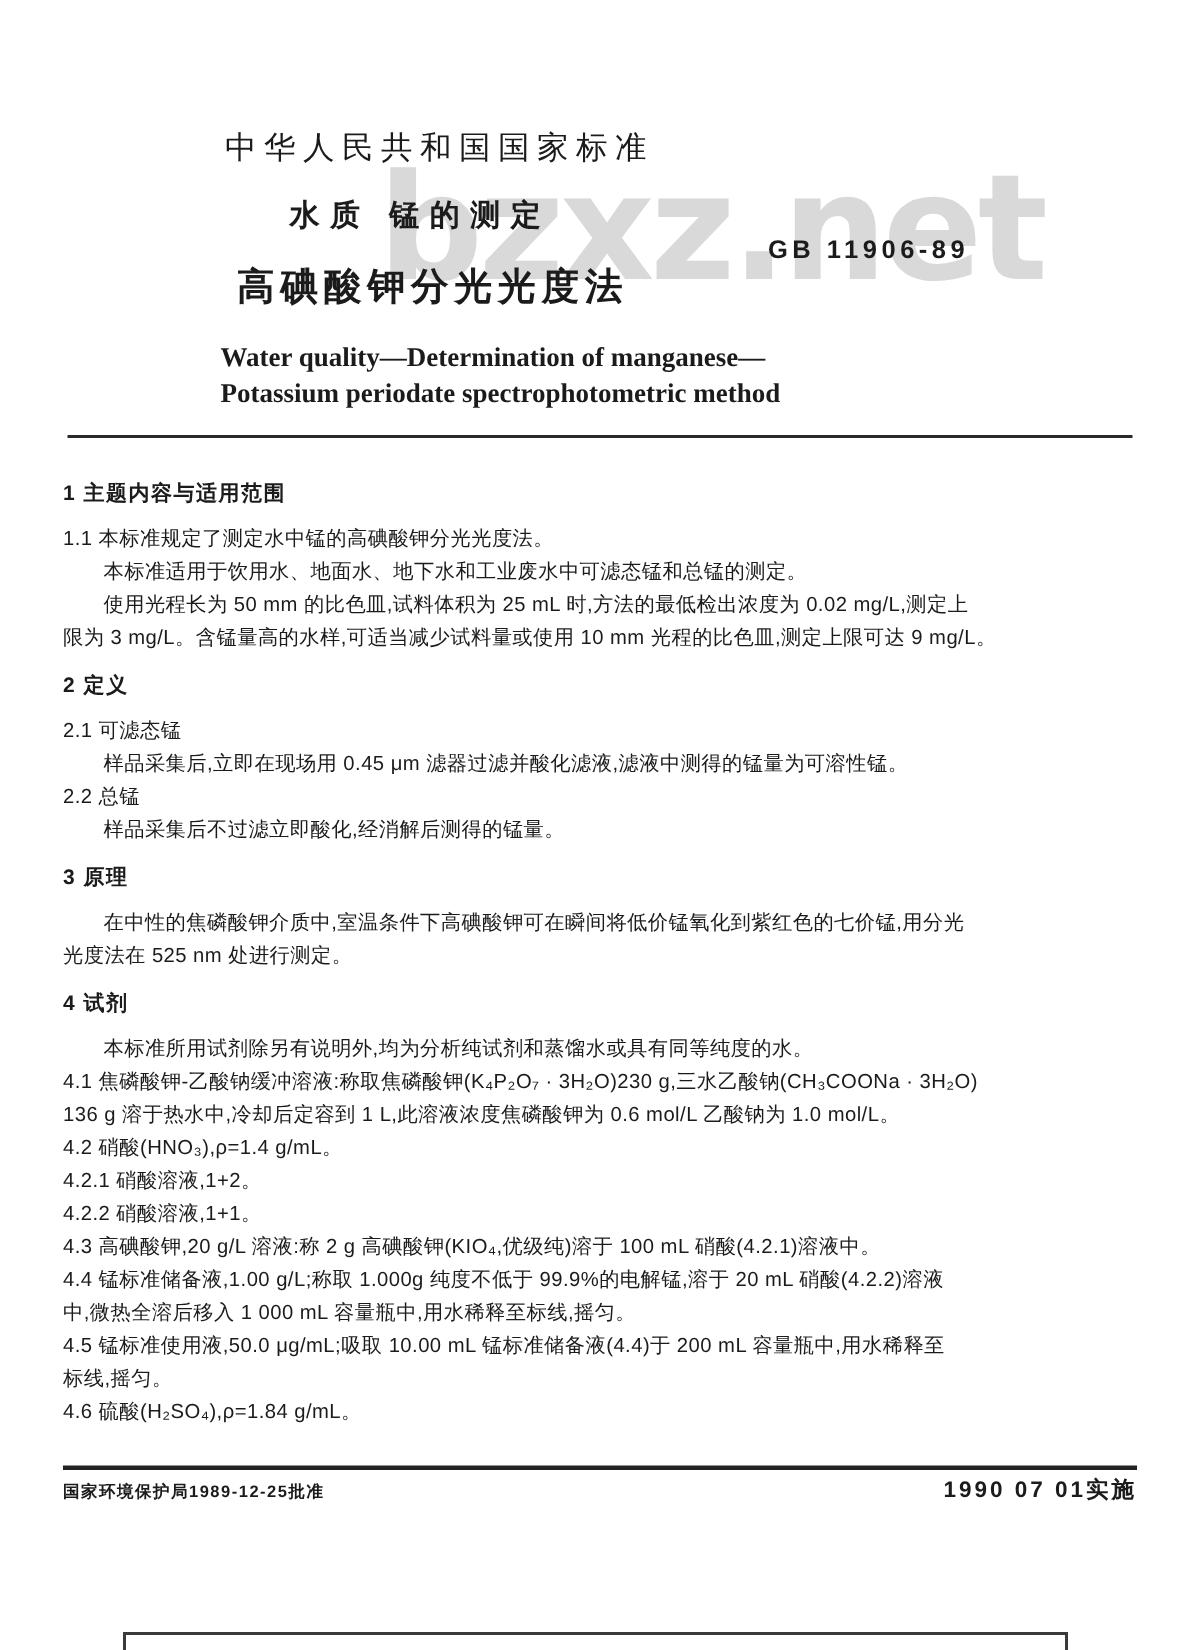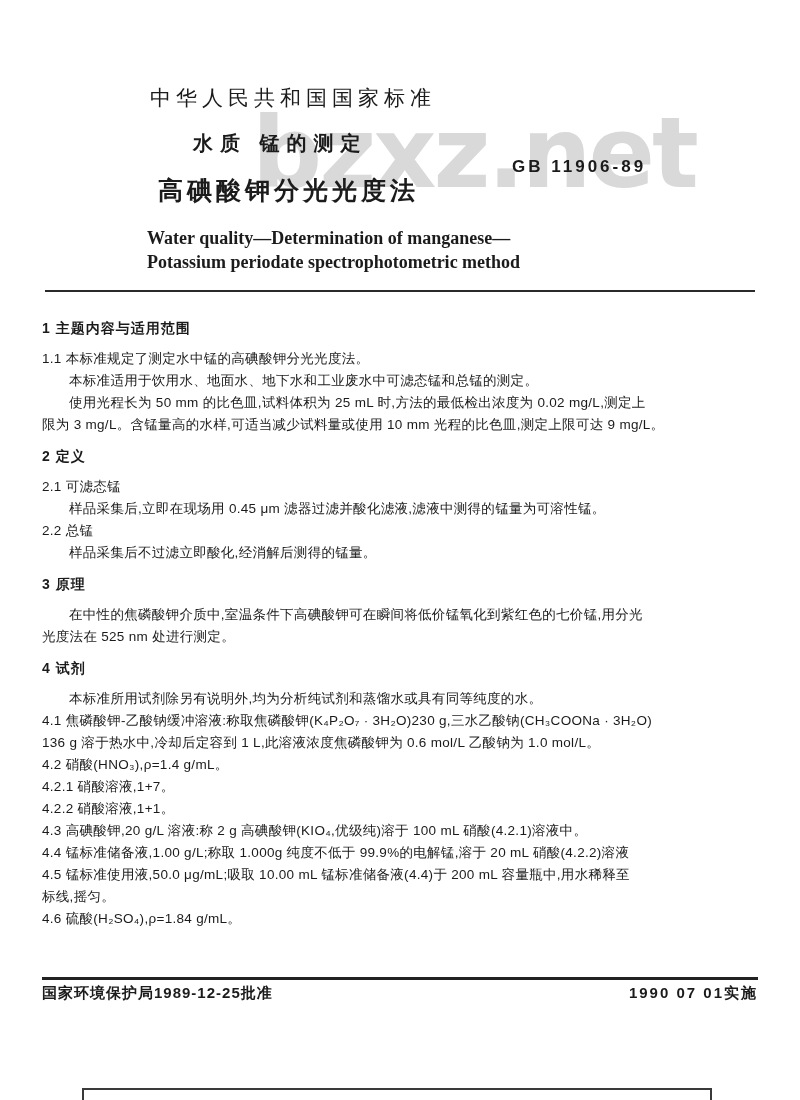--- a/index.html
+++ b/index.html
@@ -71,21 +71,21 @@
 
   
   .rule-bottom {
     position: absolute; left: 42px; top: 977px;
     width: 716px; height: 2.5px; background: #222;
   }
   .footer-row {
     position: absolute; left: 42px; top: 984px; width: 716px;
     display: flex; justify-content: space-between; align-items: baseline;
   }
-  .footer-approved { font-size: 15px; font-weight: bold; letter-spacing: 1px; }
+  .footer-approved { font-size: 11px; font-weight: bold; letter-spacing: 1px; }
   .footer-implemented { font-size: 15px; font-weight: bold; letter-spacing: 2px; }
 
   
   .bottom-box {
     position: absolute; left: 82px; top: 1088px;
     width: 626px; height: 40px;
     border: 2px solid #3a3a3a;
     background: transparent;
   }
 </style>
@@ -126,24 +126,25 @@
         <div class="line clause">2.2  总锰</div>
         <div class="line indent">样品采集后不过滤立即酸化,经消解后测得的锰量。</div>
         <div class="line heading">3  原理</div>
         <div class="line indent">在中性的焦磷酸钾介质中,室温条件下高碘酸钾可在瞬间将低价锰氧化到紫红色的七价锰,用分光</div>
         <div class="line flush">光度法在 525 nm 处进行测定。</div>
         <div class="line heading">4  试剂</div>
         <div class="line indent">本标准所用试剂除另有说明外,均为分析纯试剂和蒸馏水或具有同等纯度的水。</div>
         <div class="line clause">4.1  焦磷酸钾-乙酸钠缓冲溶液:称取焦磷酸钾(K₄P₂O₇ · 3H₂O)230 g,三水乙酸钠(CH₃COONa · 3H₂O)</div>
         <div class="line flush">136 g 溶于热水中,冷却后定容到 1 L,此溶液浓度焦磷酸钾为 0.6 mol/L 乙酸钠为 1.0 mol/L。</div>
         <div class="line clause">4.2  硝酸(HNO₃),ρ=1.4 g/mL。</div>
-        <div class="line clause">4.2.1  硝酸溶液,1+7。</div>
+        <div class="line clause">4.2.1  硝酸溶液,1+2。</div>
         <div class="line clause">4.2.2  硝酸溶液,1+1。</div>
         <div class="line clause">4.3  高碘酸钾,20 g/L 溶液:称 2 g 高碘酸钾(KIO₄,优级纯)溶于 100 mL 硝酸(4.2.1)溶液中。</div>
         <div class="line clause">4.4  锰标准储备液,1.00 g/L;称取 1.000g 纯度不低于 99.9%的电解锰,溶于 20 mL 硝酸(4.2.2)溶液</div>
+        <div class="line flush">中,微热全溶后移入 1 000 mL 容量瓶中,用水稀释至标线,摇匀。</div>
         <div class="line clause">4.5  锰标准使用液,50.0 μg/mL;吸取 10.00 mL 锰标准储备液(4.4)于 200 mL 容量瓶中,用水稀释至</div>
         <div class="line flush">标线,摇匀。</div>
         <div class="line clause">4.6  硫酸(H₂SO₄),ρ=1.84 g/mL。</div>
       </div>
 
     <div class="rule-bottom"></div>
 
     <div class="footer-row">
       <div class="footer-approved">国家环境保护局1989-12-25批准</div>
       <div class="footer-implemented">1990 07 01实施</div>

